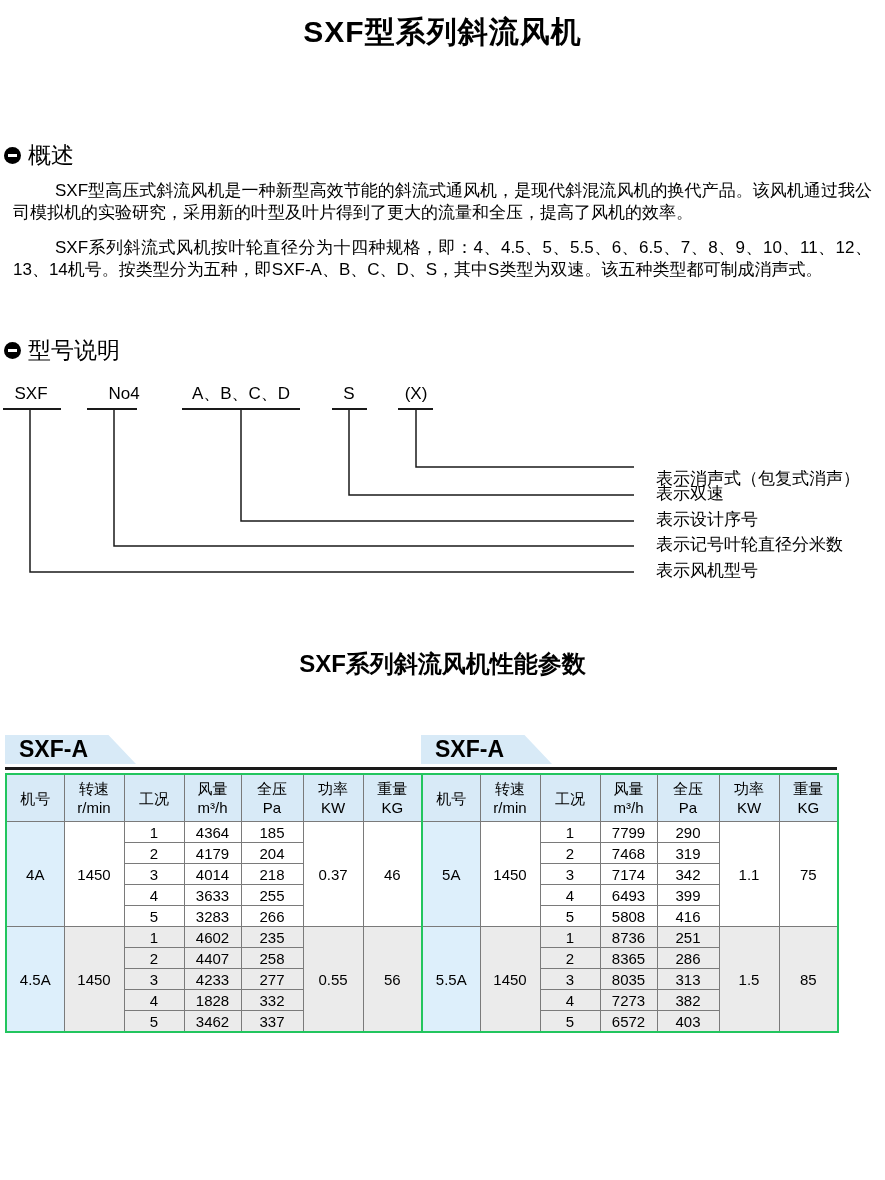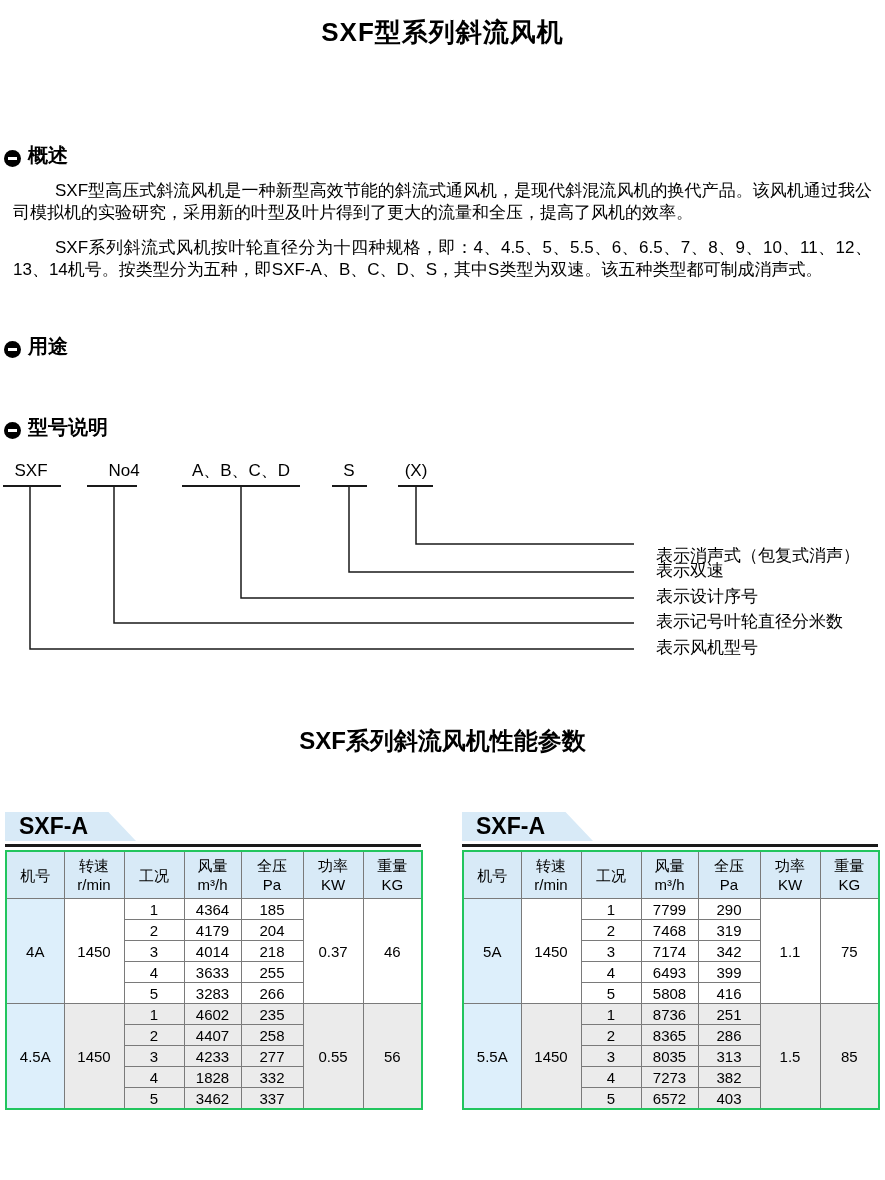--- a/index.html
+++ b/index.html
@@ -1,39 +1,39 @@
 <!DOCTYPE html>
 <html style="--accent-blue: #d8eaf7; --model-blue: #ddeffb; --alt-gray: #ebebeb;"><head>
 <meta charset="utf-8">
 <style>
   html,body{margin:0;padding:0;background:#fff;}
   .page{
     width:885px;height:1180px;background:#fff;color:#000;position:relative;overflow:hidden;
     font-family:"Liberation Sans","DejaVu Sans",sans-serif;
   }
-  .main-title{margin:0;padding-top:14px;font-size:26px;line-height:36px;font-weight:bold;text-align:center;letter-spacing:1px;}
-  .sec-heading{display:flex;align-items:flex-end;gap:7px;margin:0 0 0 4px;font-size:20px;font-weight:bold;line-height:24px;}
+  .main-title{margin:0;padding-top:14px;font-size:30px;line-height:36px;font-weight:bold;text-align:center;letter-spacing:1px;}
+  .sec-heading{display:flex;align-items:center;gap:7px;margin:0 0 0 4px;font-size:23px;font-weight:normal;line-height:24px;}
   .bullet{width:17px;height:17px;border-radius:50%;background:#000;position:relative;flex:0 0 auto;}
   .bullet::after{content:"";position:absolute;left:4px;right:4px;top:7px;height:3px;background:#fff;}
   .h-overview{margin-top:93px;}
   .h-usage{margin-top:53px;}
   .h-model{margin-top:57px;}
   p.body-text{margin:13px;font-size:17px;line-height:22px;text-align:justify;text-indent:42px;}
   .p1{margin-top:16px;}
   .p2{margin-top:9px;}
   .p-usage{margin-top:20px;text-align:left;}
   
   .diagram{position:relative;width:736px;height:215px;margin-top:20px;padding-left:41px;}
   .diagram svg{position:absolute;left:0;top:0;}
   .diagram .code{position:absolute;top:2px;transform:translateX(-50%);font-size:17px;line-height:20px;white-space:nowrap;}
   .diagram .underline{position:absolute;top:26px;height:2px;background:#1a1a1a;display:block;}
   .diagram .dlabel{position:absolute;left:656px;font-size:17px;line-height:20px;white-space:nowrap;}
   
   .perf-title{margin:52px 0 0;font-size:24px;line-height:30px;font-weight:bold;text-align:center;}
-  .tables-row{display:flex;justify-content:space-between;padding:0 7px 0 5px;margin-top:56px;gap:40px;}
+  .tables-row{display:flex;justify-content:flex-start;padding:0 7px 0 5px;margin-top:56px;}
   .table-block{width:416px;}
   .tab{
     width:131px;height:29px;background:var(--accent-blue,#d8eaf7);
     clip-path:polygon(0 0,79% 0,100% 100%,0 100%);
     font-size:23px;font-weight:bold;line-height:29px;padding-left:14px;box-sizing:border-box;
   }
   .thick-line{height:3px;background:#1a1a1a;margin-top:3px;}
   table.perf{border-collapse:collapse;table-layout:fixed;width:416px;margin-top:3px;border:2px solid #22c55e;}
   .perf th,.perf td{border:1px solid #7a7a7a;text-align:center;padding:0;font-weight:normal;}
   .perf th{background:var(--accent-blue,#d8eaf7);height:46px;font-size:15px;line-height:19px;}
@@ -48,24 +48,20 @@
 
   <h1 class="main-title">SXF型系列斜流风机</h1>
 
   <h2 class="sec-heading h-overview">
     <span class="bullet"></span>
     <span>概述</span>
   </h2>
   <p class="body-text p1">SXF型高压式斜流风机是一种新型高效节能的斜流式通风机，是现代斜混流风机的换代产品。该风机通过我公司模拟机的实验研究，采用新的叶型及叶片得到了更大的流量和全压，提高了风机的效率。</p>
   <p class="body-text p2">SXF系列斜流式风机按叶轮直径分为十四种规格，即：4、4.5、5、5.5、6、6.5、7、8、9、10、11、12、13、14机号。按类型分为五种，即SXF-A、B、C、D、S，其中S类型为双速。该五种类型都可制成消声式。</p>
 
-  <h2 class="sec-heading h-usage">
-    <span class="bullet"></span>
-    <span>用途</span>
-  </h2>
 
   <h2 class="sec-heading h-model">
     <span class="bullet"></span>
     <span>型号说明</span>
   </h2>
 
   <div class="diagram">
     <svg width="885" height="215">
       <polyline points="30,27 30,190 634,190" fill="none" stroke="#1a1a1a" stroke-width="1.5"></polyline>
       <polyline points="114,27 114,164 634,164" fill="none" stroke="#1a1a1a" stroke-width="1.5"></polyline>

